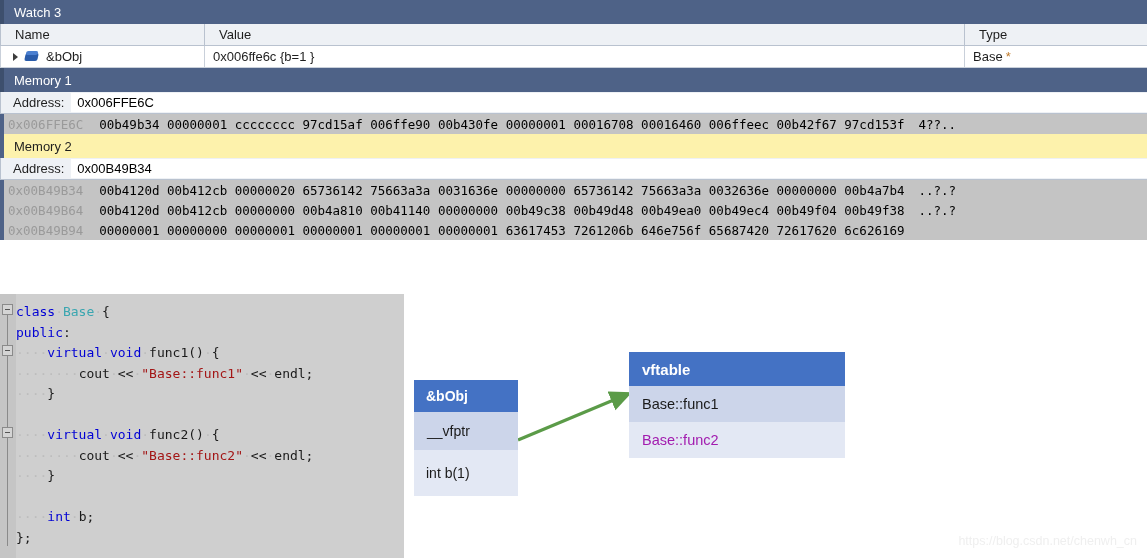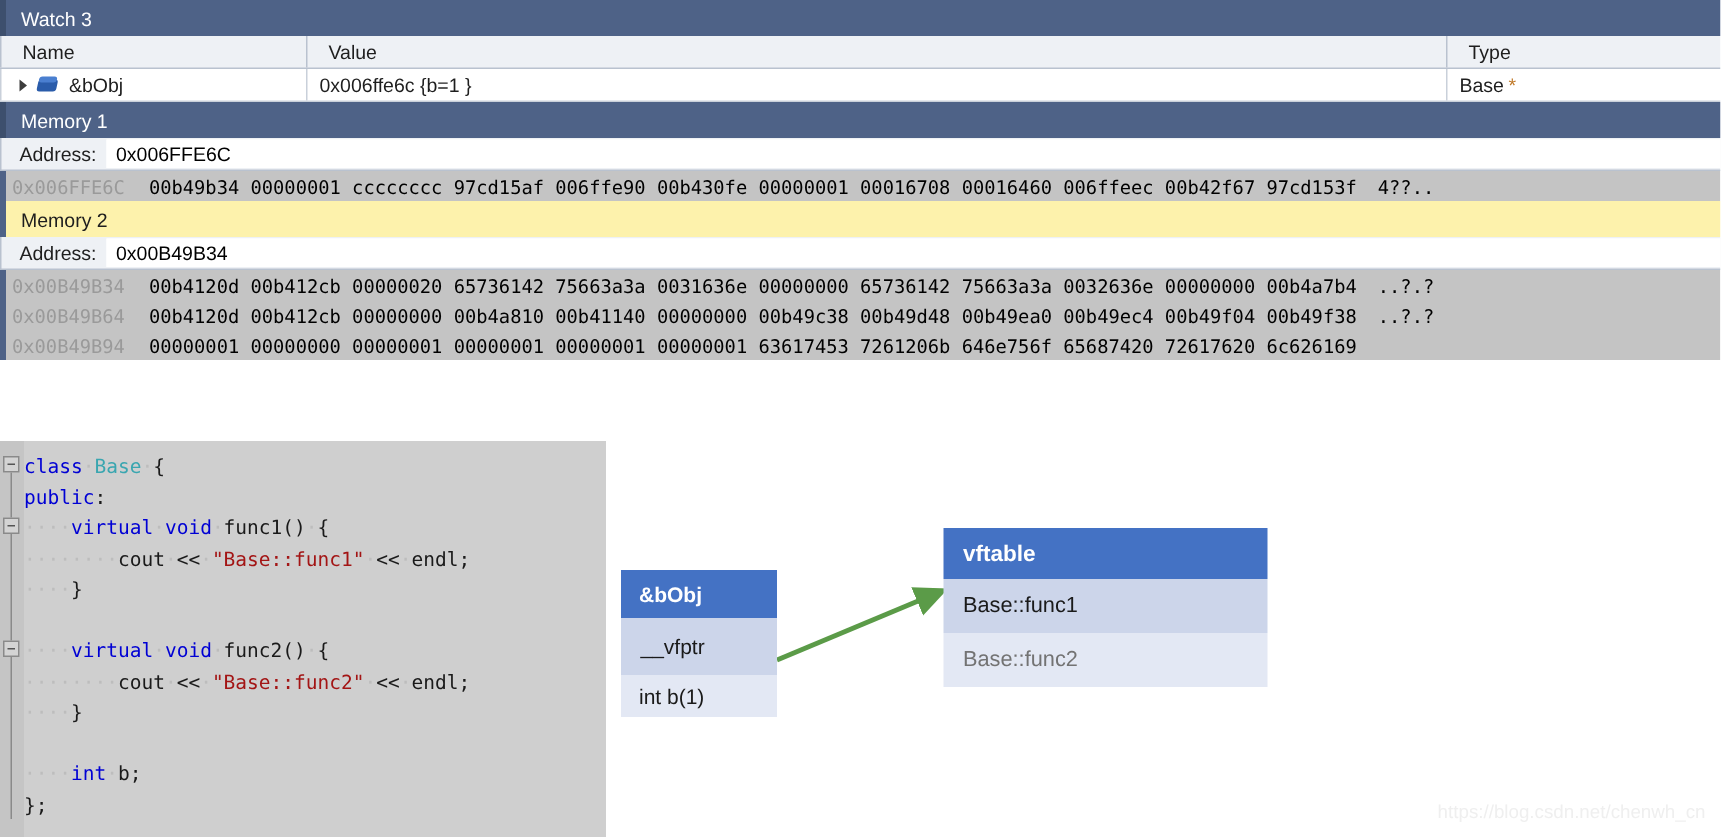--- a/index.html
+++ b/index.html
@@ -175,35 +175,35 @@
   .dbox .hdr {
     height: 32px; background: #4472c4; color: #fff;
     font-weight: bold; font-size: 14px;
     display: flex; align-items: center; padding-left: 12px;
   }
   .dbox .cell1 {
     height: 38px; background: #ccd5ea; color: #1a1a1a;
     font-size: 14px; display: flex; align-items: center; padding-left: 13px;
   }
   .dbox .cell2 {
-    height: 28px; background: #e3e8f4; color: #1a1a1a;
+    height: 46px; background: #e3e8f4; color: #1a1a1a;
     font-size: 14px; display: flex; align-items: center; padding-left: 12px;
   }
   .vbox { position: absolute; width: 216px; }
   .vbox .hdr {
     height: 34px; background: #4472c4; color: #fff;
     font-weight: bold; font-size: 15px;
     display: flex; align-items: center; padding-left: 13px;
   }
   .vbox .cell1 {
     height: 36px; background: #ccd5ea; color: #1a1a1a;
     font-size: 14.5px; display: flex; align-items: center; padding-left: 13px;
   }
   .vbox .cell2 {
-    height: 36px; background: #e3e8f4; color: #737373;
+    height: 36px; background: #e3e8f4; color: #a21caf;
     font-size: 14.5px; display: flex; align-items: center; padding-left: 13px;
   }
   .arrow-svg { position: absolute; left: 0; top: 0; width: 743px; height: 264px; pointer-events: none; }
   .watermark {
     position: absolute; right: 10px; bottom: 10px;
     color: #efefef; font-size: 12.5px;
     font-family: "Liberation Sans", sans-serif;
   }
 </style>
 </head>

